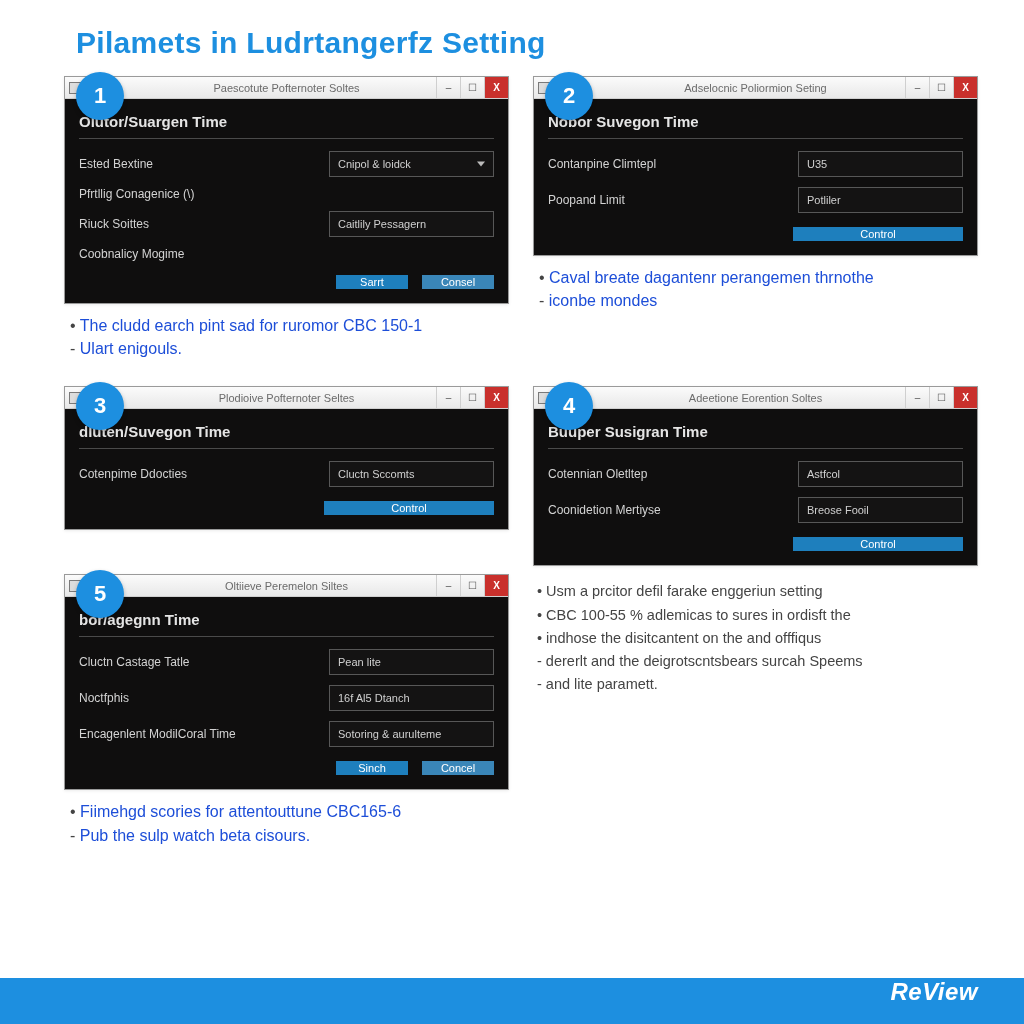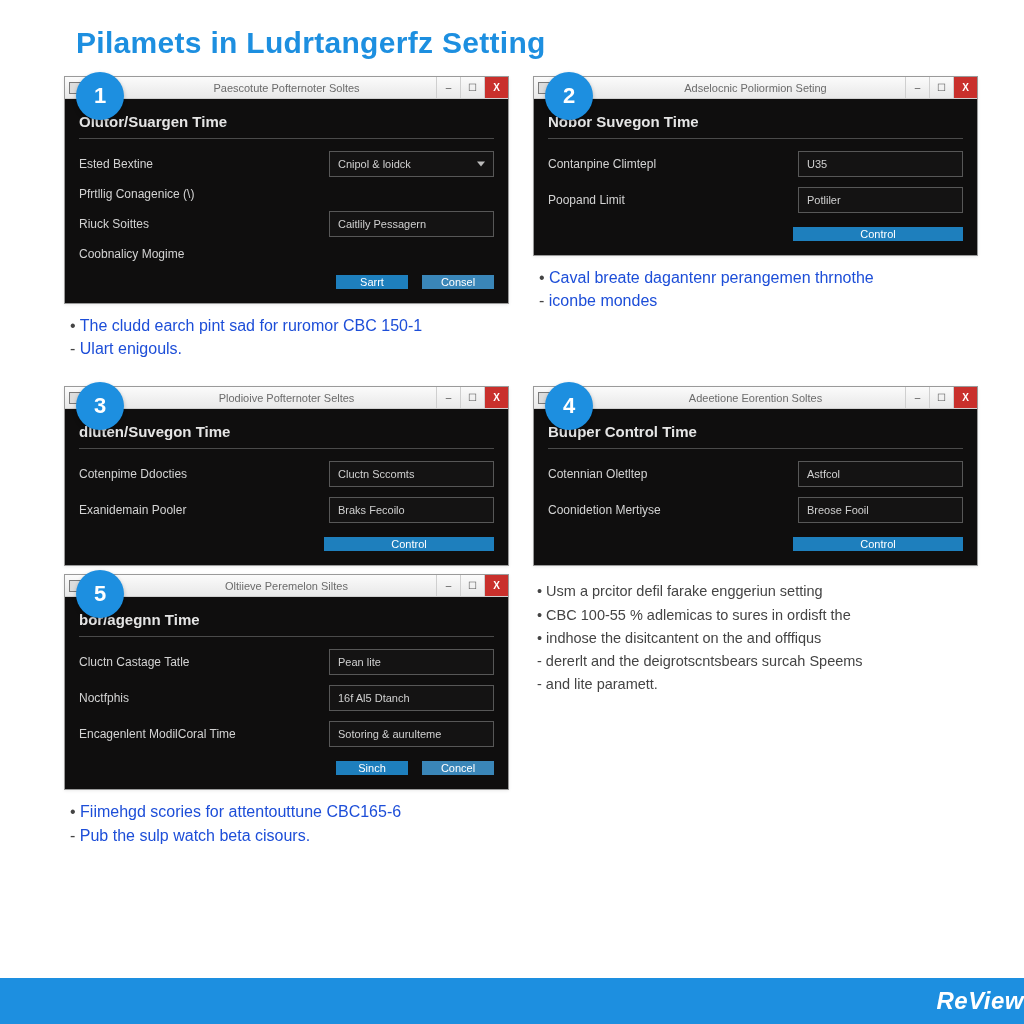--- a/index.html
+++ b/index.html
@@ -23,21 +23,21 @@
   .field{width:165px;height:26px;border:1px solid #575757;background:#141313;color:#d0d0d0;font-size:11px;padding:0 8px;display:flex;align-items:center;position:relative}
   .field.dd::after{content:"";position:absolute;right:8px;top:50%;transform:translateY(-50%);width:0;height:0;border-left:4px solid transparent;border-right:4px solid transparent;border-top:5px solid #bbb}
   .btnrow{display:flex;justify-content:flex-end;gap:14px;margin-top:14px}
   .btn{min-width:72px;height:14px;background:#1e7fbd;color:#fff;border:none;font-size:11px;display:flex;align-items:center;justify-content:center;cursor:pointer}
   .btn.wide{width:170px}
   .btn.pale{background:#3a86b8}
   .caption{padding:10px 6px 18px;font-size:16px;color:#1d4ed8;line-height:1.45}
   .caption .ln{display:block}
   .caption .ln::before{content:"• ";color:#444}
   .caption .ln.dash::before{content:"- "}
-  .footer{position:absolute;bottom:0;left:0;right:0;height:46px;background:#1d8fe0;display:flex;align-items:center;justify-content:flex-end;}
+  .footer{position:absolute;bottom:0;left:0;right:0;height:46px;background:#1d8fe0;display:flex;justify-content:flex-end;padding-right:46px}
   .footer-logo{color:#fff;font-size:24px;font-weight:600;font-style:italic;letter-spacing:.5px}
   .side-notes{font-size:14.5px;color:#444;line-height:1.6;padding:6px 4px}
   .side-notes .ln{display:block}
   .side-notes .ln::before{content:"• "}
   .side-notes .ln.dash::before{content:"- "}
 </style>
 </head>
 <body>
 
 <div class="page-title">Pilamets in Ludrtangerfz Setting</div>
@@ -125,44 +125,40 @@
             <span class="wb">☐</span>
             <span class="wb close">X</span>
           </span>
         </div>
         <div class="client">
           <div class="section-head">dluten/Suvegon Time</div>
           <div class="row">
             <span class="lbl">Cotenpime Ddocties</span>
             <span class="field">Cluctn Sccomts</span>
           </div>
-          <div class="row">
-            <span class="lbl">Exanidemain Pooler</span>
-            <span class="field">Braks Fecoilo</span>
-          </div>
           <div class="btnrow">
             <button class="btn wide">Control</button>
           </div>
         </div>
       </div>
     </div>
     <div class="step">
       <div class="badge">4</div>
       <div class="win">
         <div class="titlebar">
           <span class="sys"></span>
           <span class="wtitle">Adeetione Eorention Soltes</span>
           <span class="btns">
             <span class="wb">–</span>
             <span class="wb">☐</span>
             <span class="wb close">X</span>
           </span>
         </div>
         <div class="client">
-          <div class="section-head">Buuper Control Time</div>
+          <div class="section-head">Buuper Susigran Time</div>
           <div class="row">
             <span class="lbl">Cotennian Oletltep</span>
             <span class="field">Astfcol</span>
           </div>
           <div class="row">
             <span class="lbl">Coonidetion Mertiyse</span>
             <span class="field">Breose Fooil</span>
           </div>
           <div class="btnrow">
             <button class="btn wide">Control</button>

